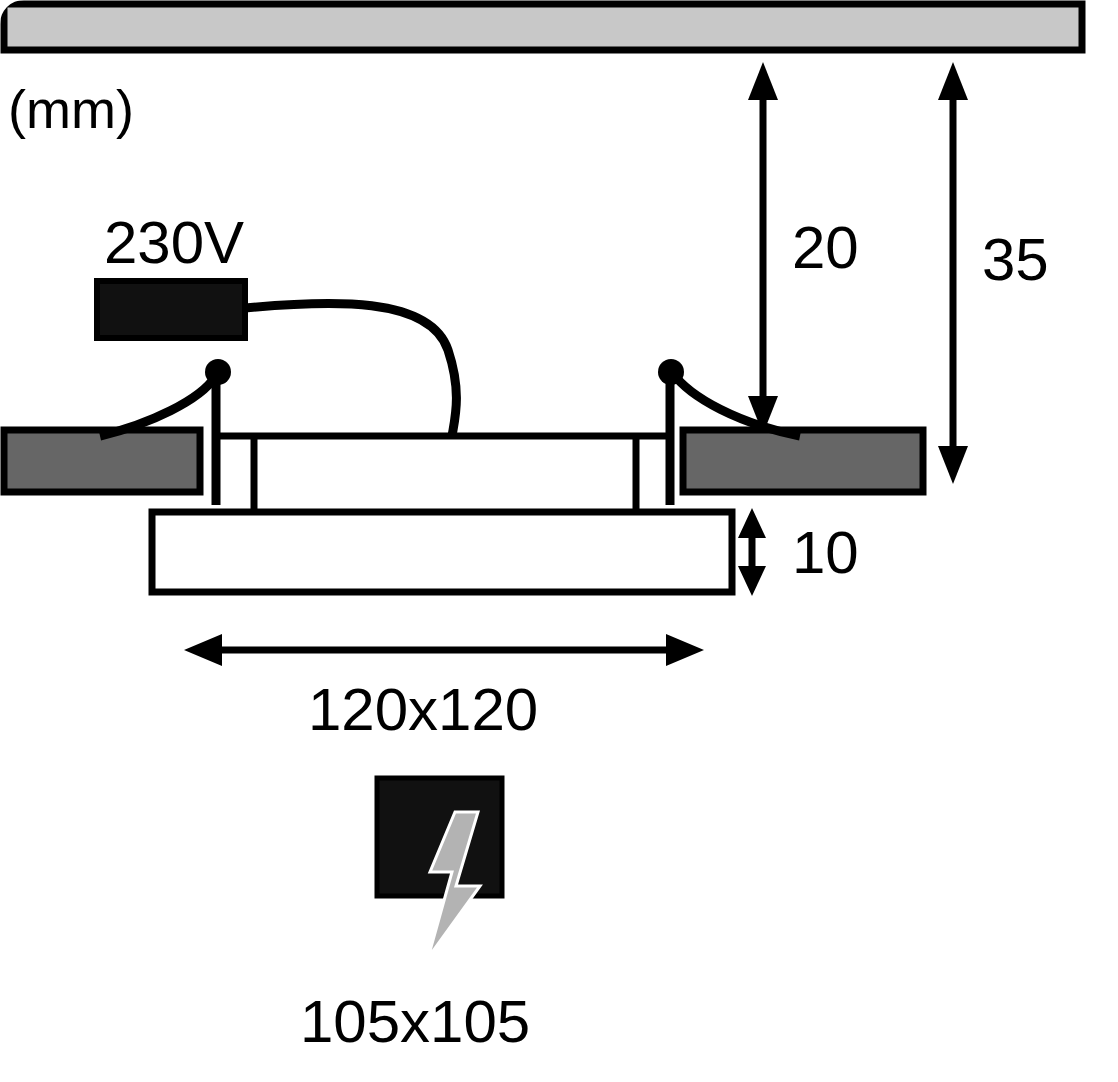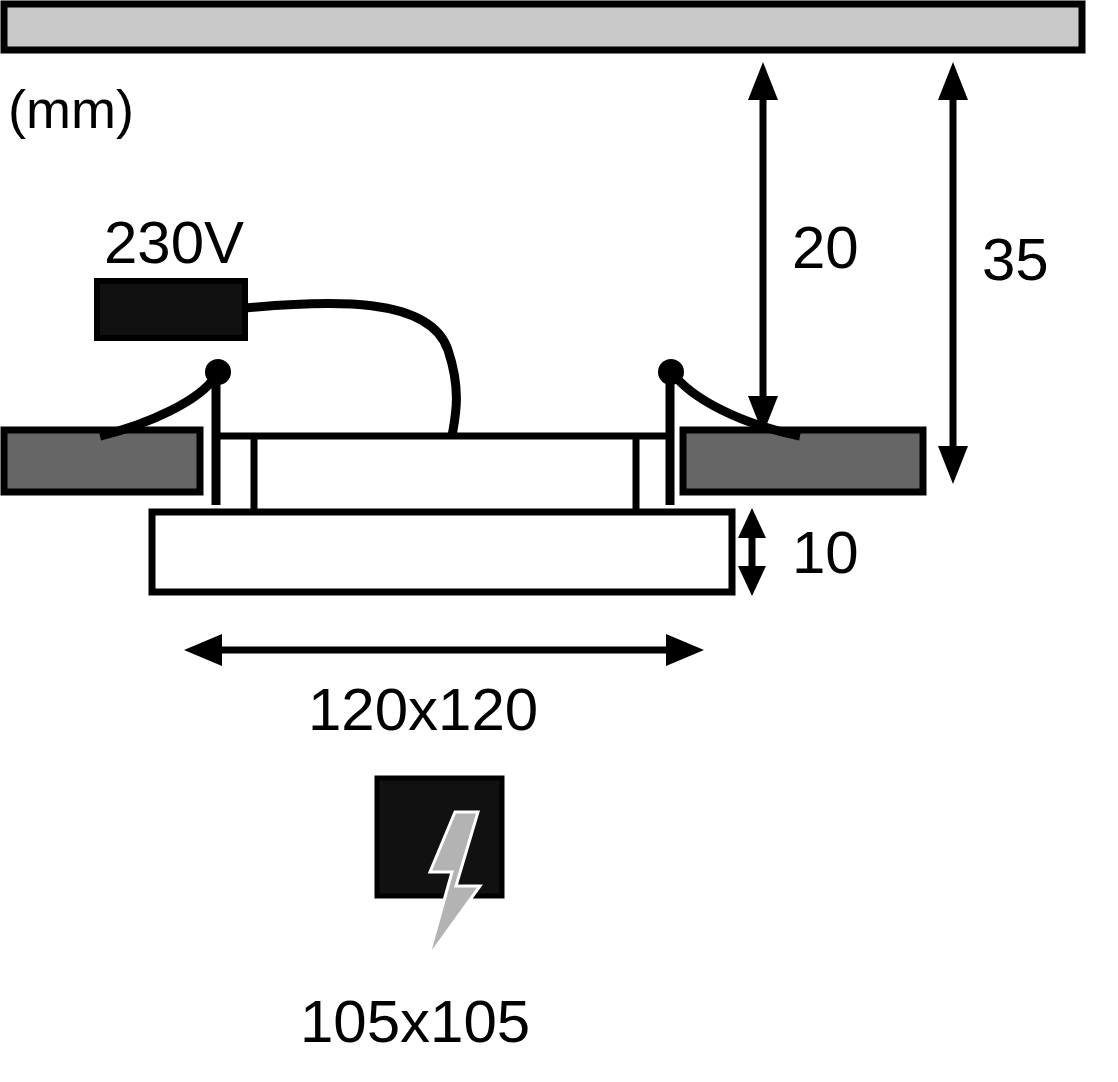--- a/index.html
+++ b/index.html
@@ -7,20 +7,21 @@
     padding: 0;
     background: #ffffff;
   }
   #stage {
     position: relative;
     width: 1118px;
     height: 1082px;
     background: #ffffff;
     font-family: "Liberation Sans", sans-serif;
     overflow: hidden;
+    border-radius: 24px;
   }
   svg.diagram {
     position: absolute;
     left: 0;
     top: 0;
     width: 1118px;
     height: 1082px;
   }
   .lbl {
     font-family: "Liberation Sans", sans-serif;

